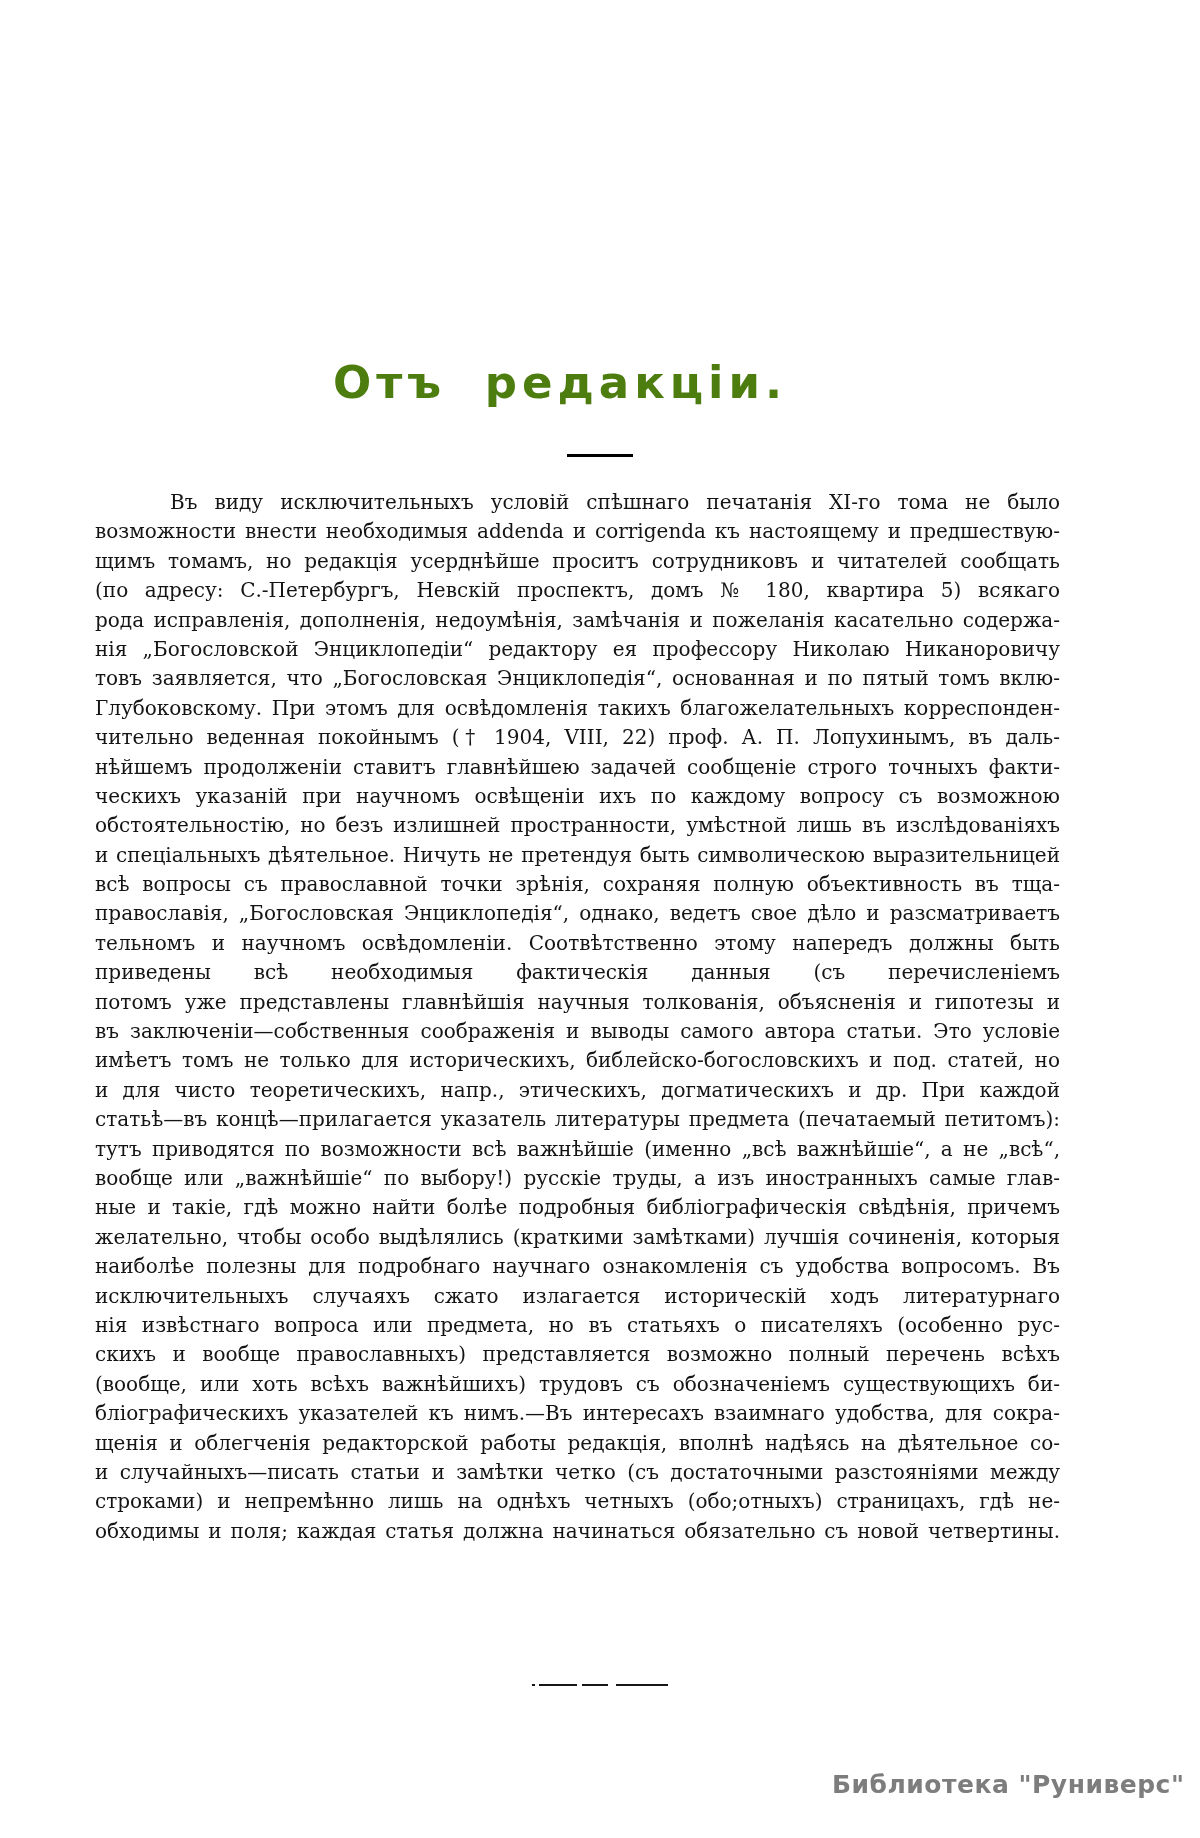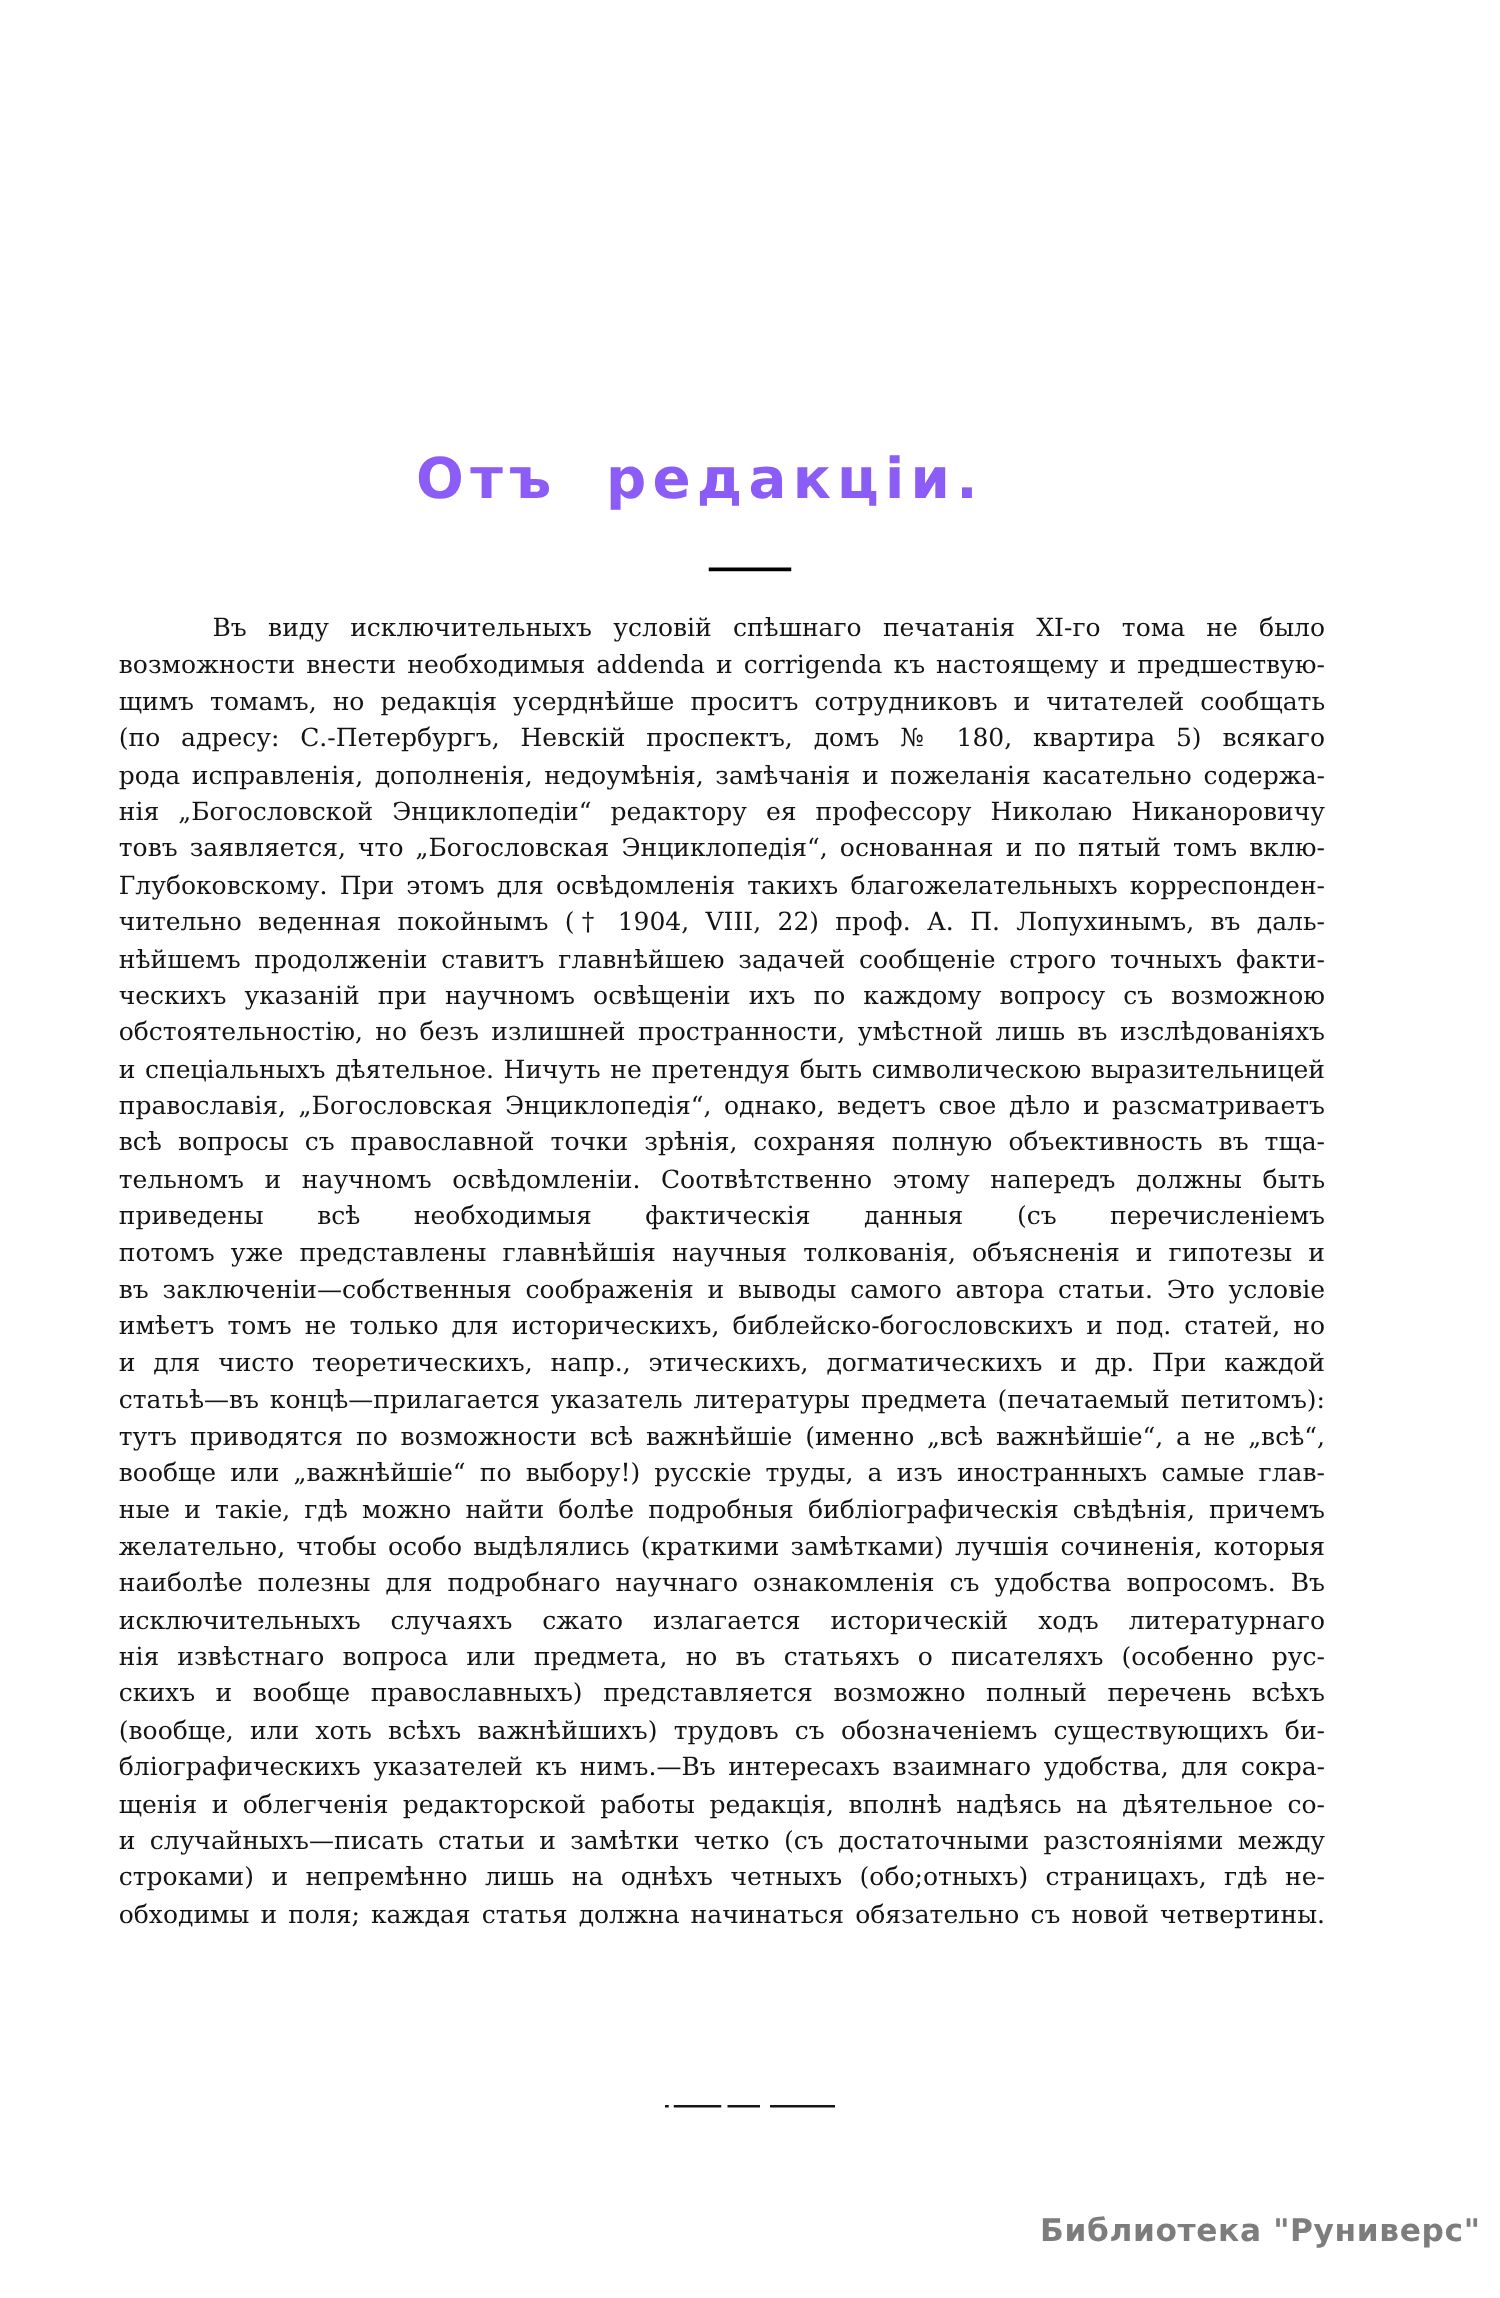--- a/index.html
+++ b/index.html
@@ -21,21 +21,21 @@
     position: absolute;
     top: 356px;
     left: 0;
     width: 1120px;            
     text-align: center;
     font-family: "DejaVu Sans", sans-serif;
     font-weight: bold;
     font-size: 45px;
     letter-spacing: 5px;
     word-spacing: 18px;
-    color: #8b5cf6;
+    color: #4d7c0f;
     white-space: nowrap;
   }
   .title-rule {
     position: absolute;
     top: 454px;
     left: 567px;
     width: 66px;
     height: 3px;
     background: #000000;
   }
@@ -104,22 +104,22 @@
       <div class="line">(по адресу: С.-Петербургъ, Невскій проспектъ, домъ № 180, квартира 5) всякаго</div>
       <div class="line">рода исправленія, дополненія, недоумѣнія, замѣчанія и пожеланія касательно содержа-</div>
       <div class="line">нія „Богословской Энциклопедіи“ редактору ея профессору Николаю Никаноровичу</div>
       <div class="line">товъ заявляется, что „Богословская Энциклопедія“, основанная и по пятый томъ вклю-</div>
       <div class="line">Глубоковскому. При этомъ для освѣдомленія такихъ благожелательныхъ корреспонден-</div>
       <div class="line">чительно веденная покойнымъ († 1904, VIII, 22) проф. А. П. Лопухинымъ, въ даль-</div>
       <div class="line">нѣйшемъ продолженіи ставитъ главнѣйшею задачей сообщеніе строго точныхъ факти-</div>
       <div class="line">ческихъ указаній при научномъ освѣщеніи ихъ по каждому вопросу съ возможною</div>
       <div class="line">обстоятельностію, но безъ излишней пространности, умѣстной лишь въ изслѣдованіяхъ</div>
       <div class="line">и спеціальныхъ дѣятельное. Ничуть не претендуя быть символическою выразительницей</div>
+      <div class="line">всѣ вопросы съ православной точки зрѣнія, сохраняя полную объективность въ тща-</div>
       <div class="line">православія, „Богословская Энциклопедія“, однако, ведетъ свое дѣло и разсматриваетъ</div>
-      <div class="line">всѣ вопросы съ православной точки зрѣнія, сохраняя полную объективность въ тща-</div>
       <div class="line">тельномъ и научномъ освѣдомленіи. Соотвѣтственно этому напередъ должны быть</div>
       <div class="line">приведены всѣ необходимыя фактическія данныя (съ перечисленіемъ первоисточниковъ),</div>
       <div class="line">потомъ уже представлены главнѣйшія научныя толкованія, объясненія и гипотезы и</div>
       <div class="line">въ заключеніи—собственныя соображенія и выводы самого автора статьи. Это условіе</div>
       <div class="line">имѣетъ томъ не только для историческихъ, библейско-богословскихъ и под. статей, но</div>
       <div class="line">и для чисто теоретическихъ, напр., этическихъ, догматическихъ и др. При каждой</div>
       <div class="line">статьѣ—въ концѣ—прилагается указатель литературы предмета (печатаемый петитомъ):</div>
       <div class="line">тутъ приводятся по возможности всѣ важнѣйшіе (именно „всѣ важнѣйшіе“, а не „всѣ“,</div>
       <div class="line">вообще или „важнѣйшіе“ по выбору!) русскіе труды, а изъ иностранныхъ самые глав-</div>
       <div class="line">ные и такіе, гдѣ можно найти болѣе подробныя библіографическія свѣдѣнія, причемъ</div>

